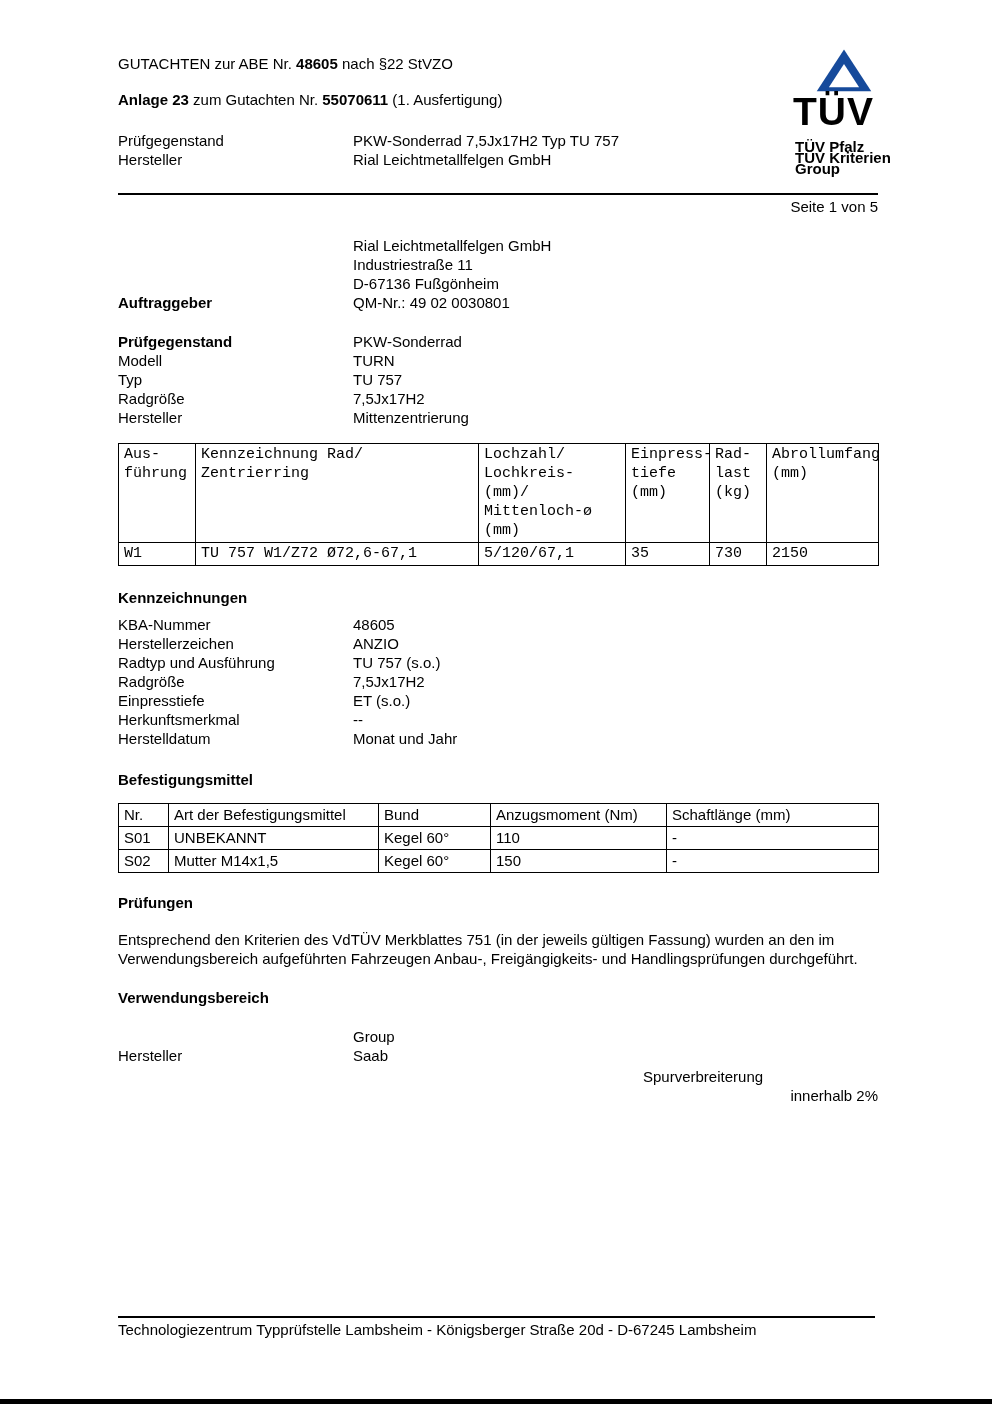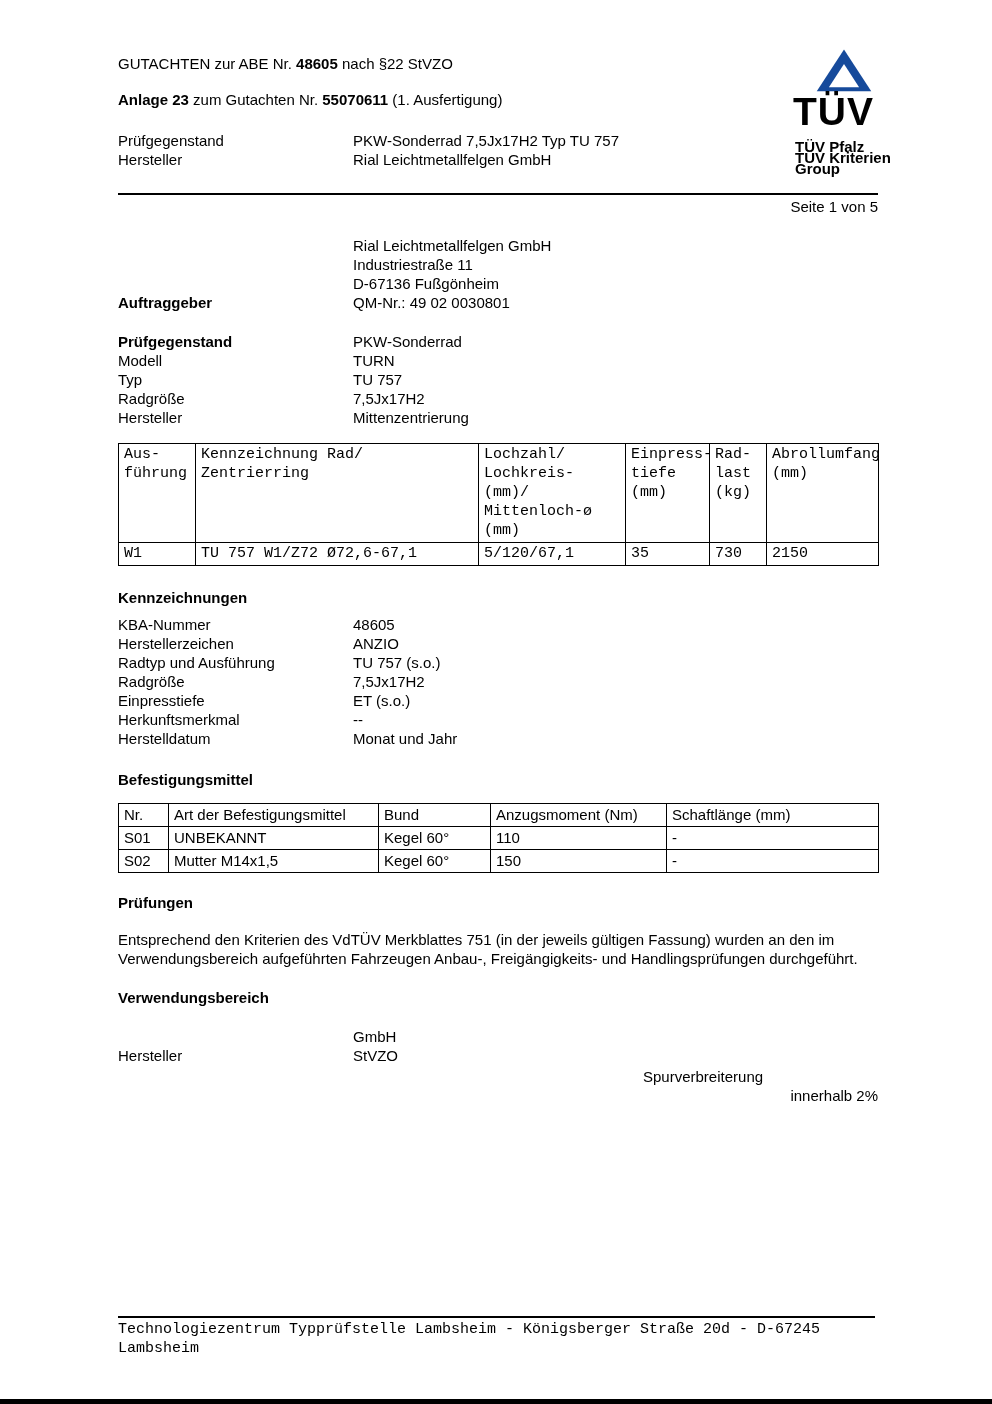--- a/index.html
+++ b/index.html
@@ -34,21 +34,21 @@
   .fastener-table col.c0 { width:50px; }
   .fastener-table col.c1 { width:210px; }
   .fastener-table col.c2 { width:112px; }
   .fastener-table col.c3 { width:176px; }
   .fastener-table col.c4 { width:212px; }
   .sec-pruefungen-title { margin-top:20px; }
   .pruefungen-text { margin-top:18px; width:756px; }
   .sec-verwendung-title { margin-top:20px; }
   .verwendung-hersteller { margin-top:20px; }
   .verwendung-spur { margin-top:2px;flex-direction:column; }
-  .footer { position:absolute; left:118px; top:1316px; width:757px; border-top:2px solid #000; padding-top:2px;font-family:Liberation Mono, monospace; }
+  .footer { position:absolute; left:118px; top:1316px; width:757px; border-top:2px solid #000; padding-top:2px; }
   
   .logo { position:absolute; left:793px; top:48px; width:102px; }
   .logo-triangle { display:block; margin:0 auto; width:58px; height:46px; }
   .logo-word { text-align:left; font-weight:bold; font-size:39px; line-height:40px; letter-spacing:1px; margin-top:-2px; }
   .logo-sub { margin-top:9px; font-size:15px; font-weight:bold; line-height:11px; text-align:left; padding-left:2px; }
   .scan-strip { position:absolute; left:0; bottom:0; width:992px; height:5px; background:#000; }
 </style>
 </head>
 <body>
 
@@ -216,22 +216,22 @@
       </table>
 
     <div class="sec-pruefungen-title bold">Prüfungen</div>
     <div class="pruefungen-text">Entsprechend den Kriterien des VdTÜV Merkblattes 751 (in der jeweils gültigen Fassung) wurden an den im Verwendungsbereich aufgeführten Fahrzeugen Anbau-, Freigängigkeits- und Handlingsprüfungen durchgeführt.</div>
 
     <div class="sec-verwendung-title bold">Verwendungsbereich</div>
 
     <div class="verwendung-hersteller row">
       <div class="lbl">Hersteller</div>
       <div class="val">
-        <div>GmbH</div>
-        <div>StVZO</div>
+        <div>Group</div>
+        <div>Saab</div>
       </div>
     </div>
 
     <div class="verwendung-spur row">
       <div class="lbl">Spurverbreiterung</div>
       <div class="val">innerhalb 2%</div>
     </div>
 
   </div>
 

